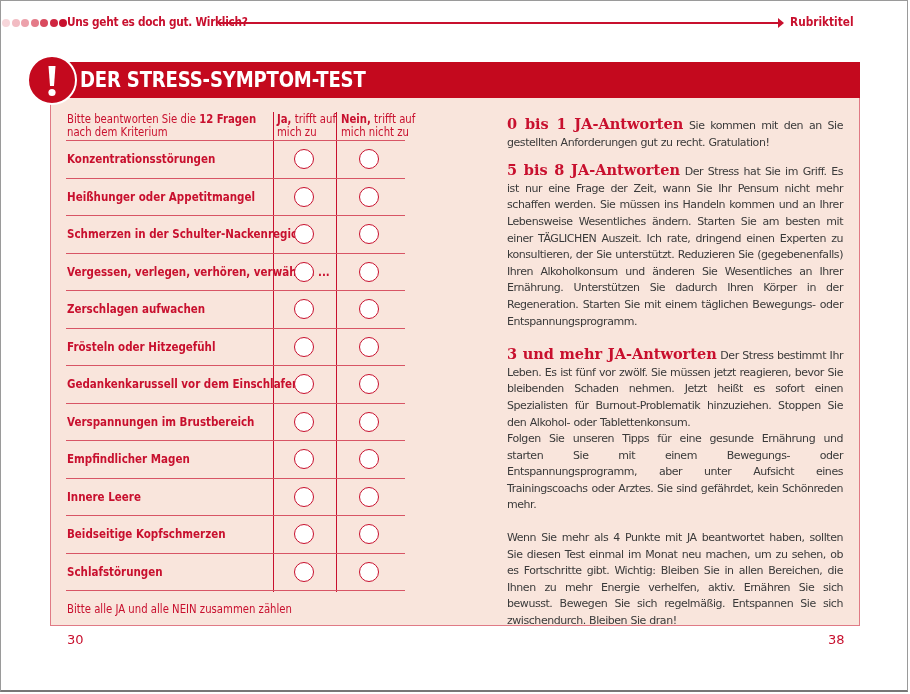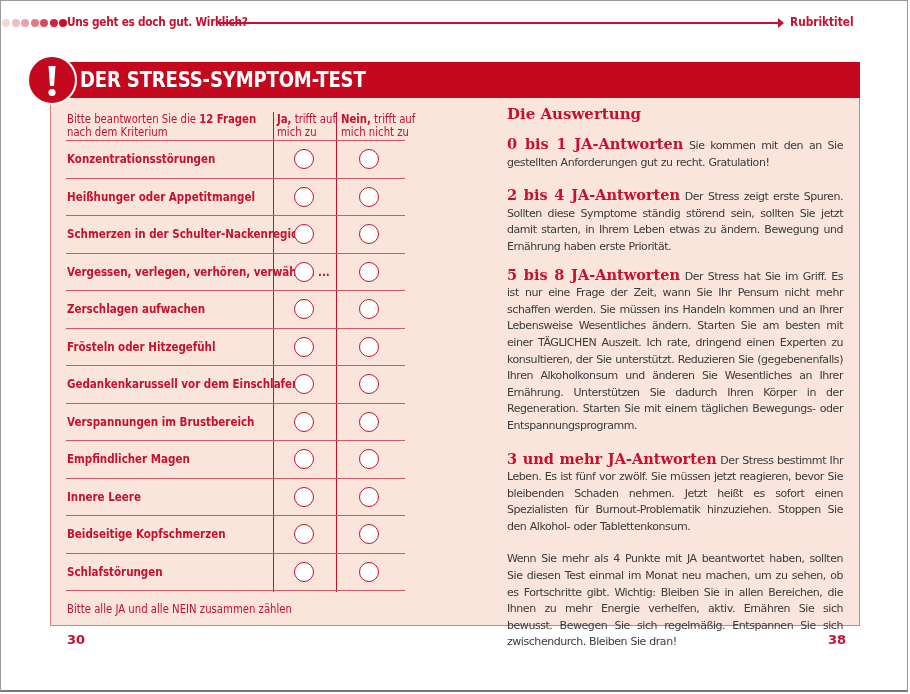--- a/index.html
+++ b/index.html
@@ -88,21 +88,21 @@
     .para {
       font-family: "DejaVu Sans", sans-serif; font-size: 11px; line-height: 16.6px; color: #3a3a3a;
       text-align: justify; margin: 0;
       letter-spacing: -0.45px; word-spacing: 0.3px;
     }
     .para-lead {
       font-family: "DejaVu Serif", "Liberation Serif", serif; font-weight: bold; font-size: 14.5px;
       color: #c8102e; letter-spacing: 0;
     }
     .page-num {
-      position: absolute; top: 632px; font-size: 13px; font-weight: bold; color: #c8102e;
+      position: absolute; top: 632px; font-size: 13px; font-weight: normal; color: #c8102e;
       font-family: "DejaVu Sans", sans-serif;
     }
   </style>
 </head>
 <body>
 
 <div class="frame"></div>
 
 <div class="running-header">
   <div class="dots">
@@ -217,34 +217,30 @@
 </div>
 <div>
   <span class="row-label" style="top:565px">Schlafstörungen</span>
   <span class="radio" style="left:294px;top:562px"></span>
   <span class="radio" style="left:359px;top:562px"></span>
 </div>
 
 <span class="footnote">Bitte alle JA und alle NEIN zusammen zählen</span>
 
 <div class="right-col">
-  <h2 class="eval-title">Die Auswertung</h2>
   <p class="para" style="margin-top:12px">
     <span class="para-lead">0 bis 1 JA-Antworten</span>
     <span>Sie kommen mit den an Sie gestellten Anforderungen gut zu recht. Gratulation!</span>
-  </p>
-  <p class="para" style="margin-top:16px">
-    <span class="para-lead">2 bis 4 JA-Antworten</span>
-    <span>Der Stress zeigt erste Spuren. Sollten diese Symptome ständig störend sein, sollten Sie jetzt damit starten, in Ihrem Leben etwas zu ändern. Bewegung und Ernährung haben erste Priorität.</span>
   </p>
   <p class="para" style="margin-top:11px">
     <span class="para-lead">5 bis 8 JA-Antworten</span>
     <span>Der Stress hat Sie im Griff. Es ist nur eine Frage der Zeit, wann Sie Ihr Pensum nicht mehr schaffen werden. Sie müssen ins Handeln kommen und an Ihrer Lebensweise Wesentliches ändern. Starten Sie am besten mit einer TÄGLICHEN Auszeit. Ich rate, dringend einen Experten zu konsultieren, der Sie unterstützt. Reduzieren Sie (gegebenenfalls) Ihren Alkoholkonsum und änderen Sie Wesentliches an Ihrer Ernährung. Unterstützen Sie dadurch Ihren Körper in der Regeneration. Starten Sie mit einem täglichen Bewegungs- oder Entspannungsprogramm.</span>
   </p>
   <p class="para" style="margin-top:16px">
     <span class="para-lead">3 und mehr JA-Antworten</span>
     <span>Der Stress bestimmt Ihr Leben. Es ist fünf vor zwölf. Sie müssen jetzt reagieren, bevor Sie bleibenden Schaden nehmen. Jetzt heißt es sofort einen Spezialisten für Burnout-Problematik hinzuziehen. Stoppen Sie den Alkohol- oder Tablettenkonsum.</span>
   </p>
+  <p class="para">Folgen Sie unseren Tipps für eine gesunde Ernährung und starten Sie mit einem Bewegungs- oder Entspannungsprogramm, aber unter Aufsicht eines Trainingscoachs oder Arztes. Sie sind gefährdet, kein Schönreden mehr.</p>
   <p class="para" style="margin-top:16px">Wenn Sie mehr als 4 Punkte mit JA beantwortet haben, sollten Sie diesen Test einmal im Monat neu machen, um zu sehen, ob es Fortschritte gibt. Wichtig: Bleiben Sie in allen Bereichen, die Ihnen zu mehr Energie verhelfen, aktiv. Ernähren Sie sich bewusst. Bewegen Sie sich regelmäßig. Entspannen Sie sich zwischendurch. Bleiben Sie dran!</p>
 </div>
 
 <span class="page-num" style="left:67px">30</span>
 <span class="page-num" style="left:828px">38</span>
 
 </body></html>

